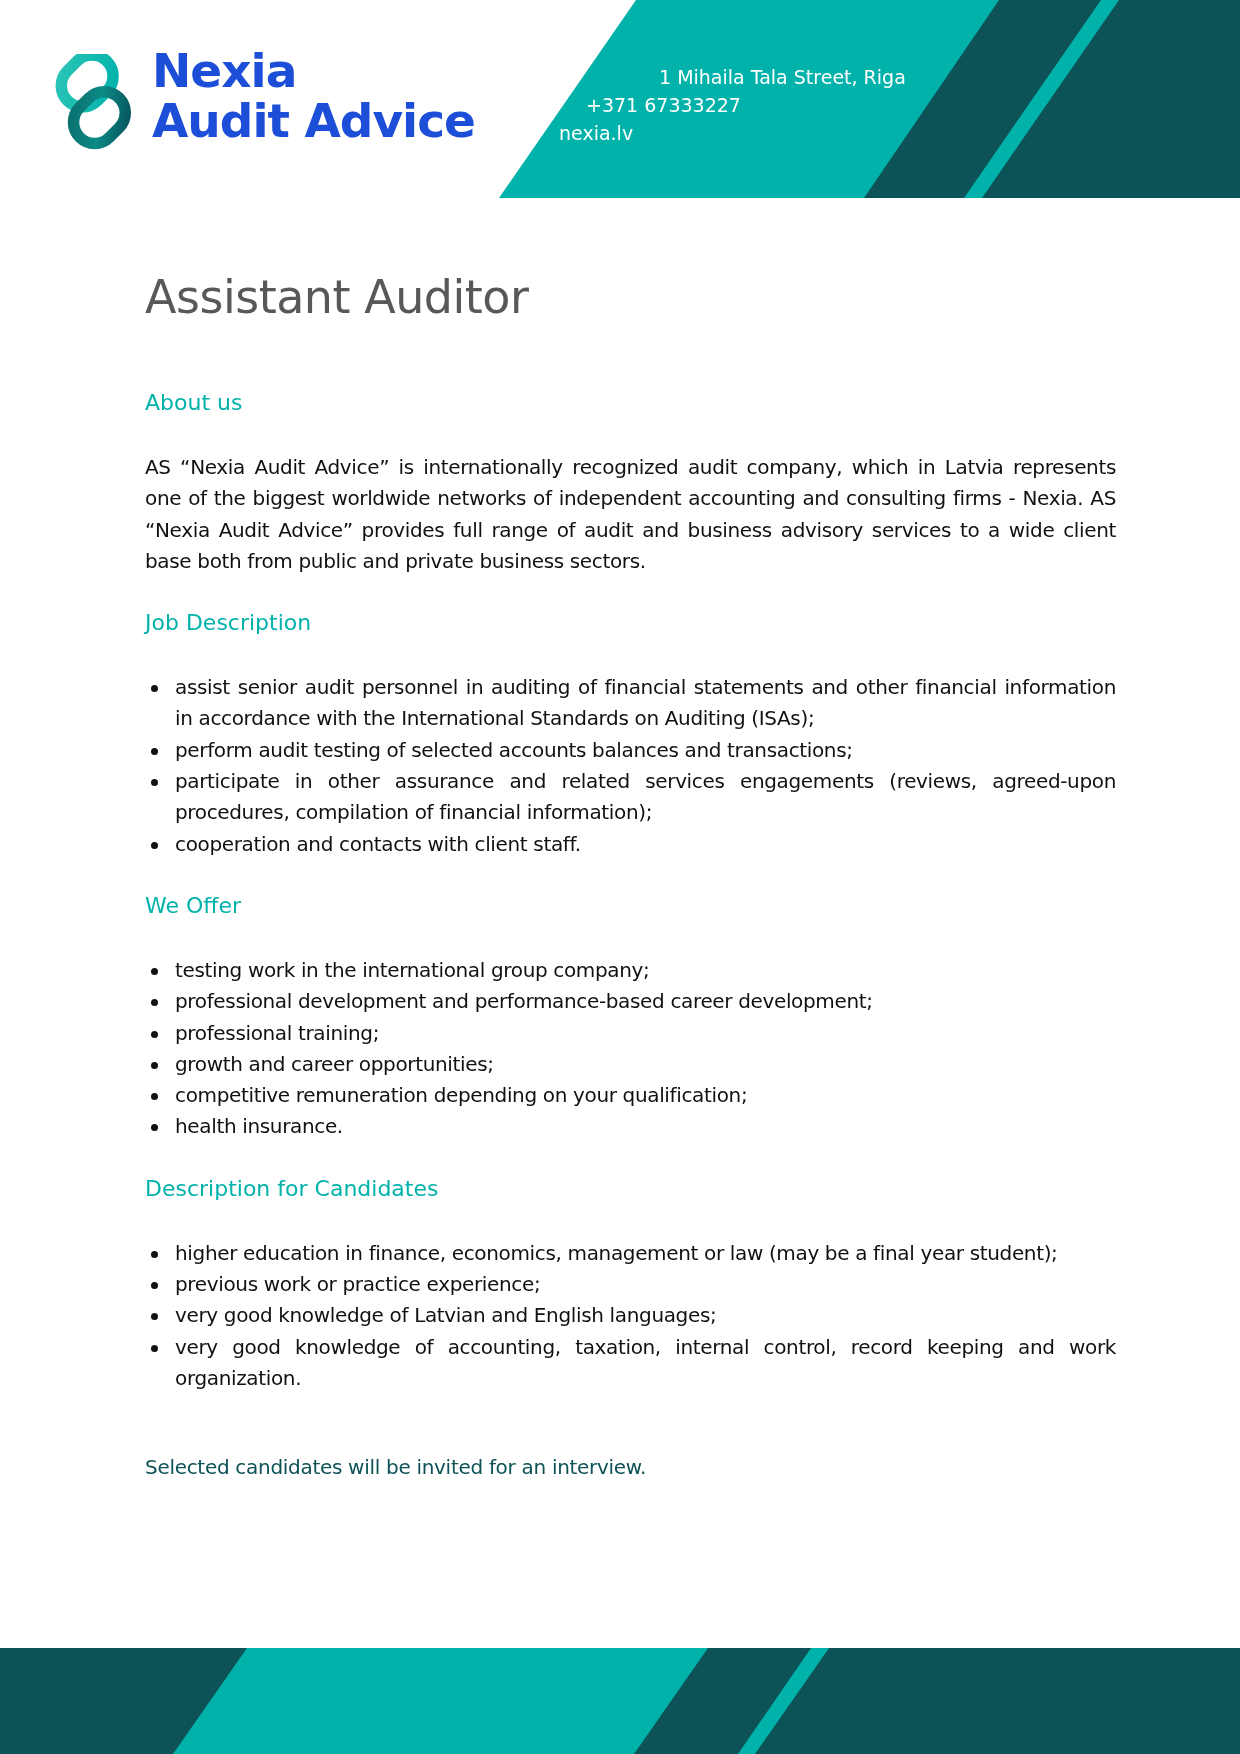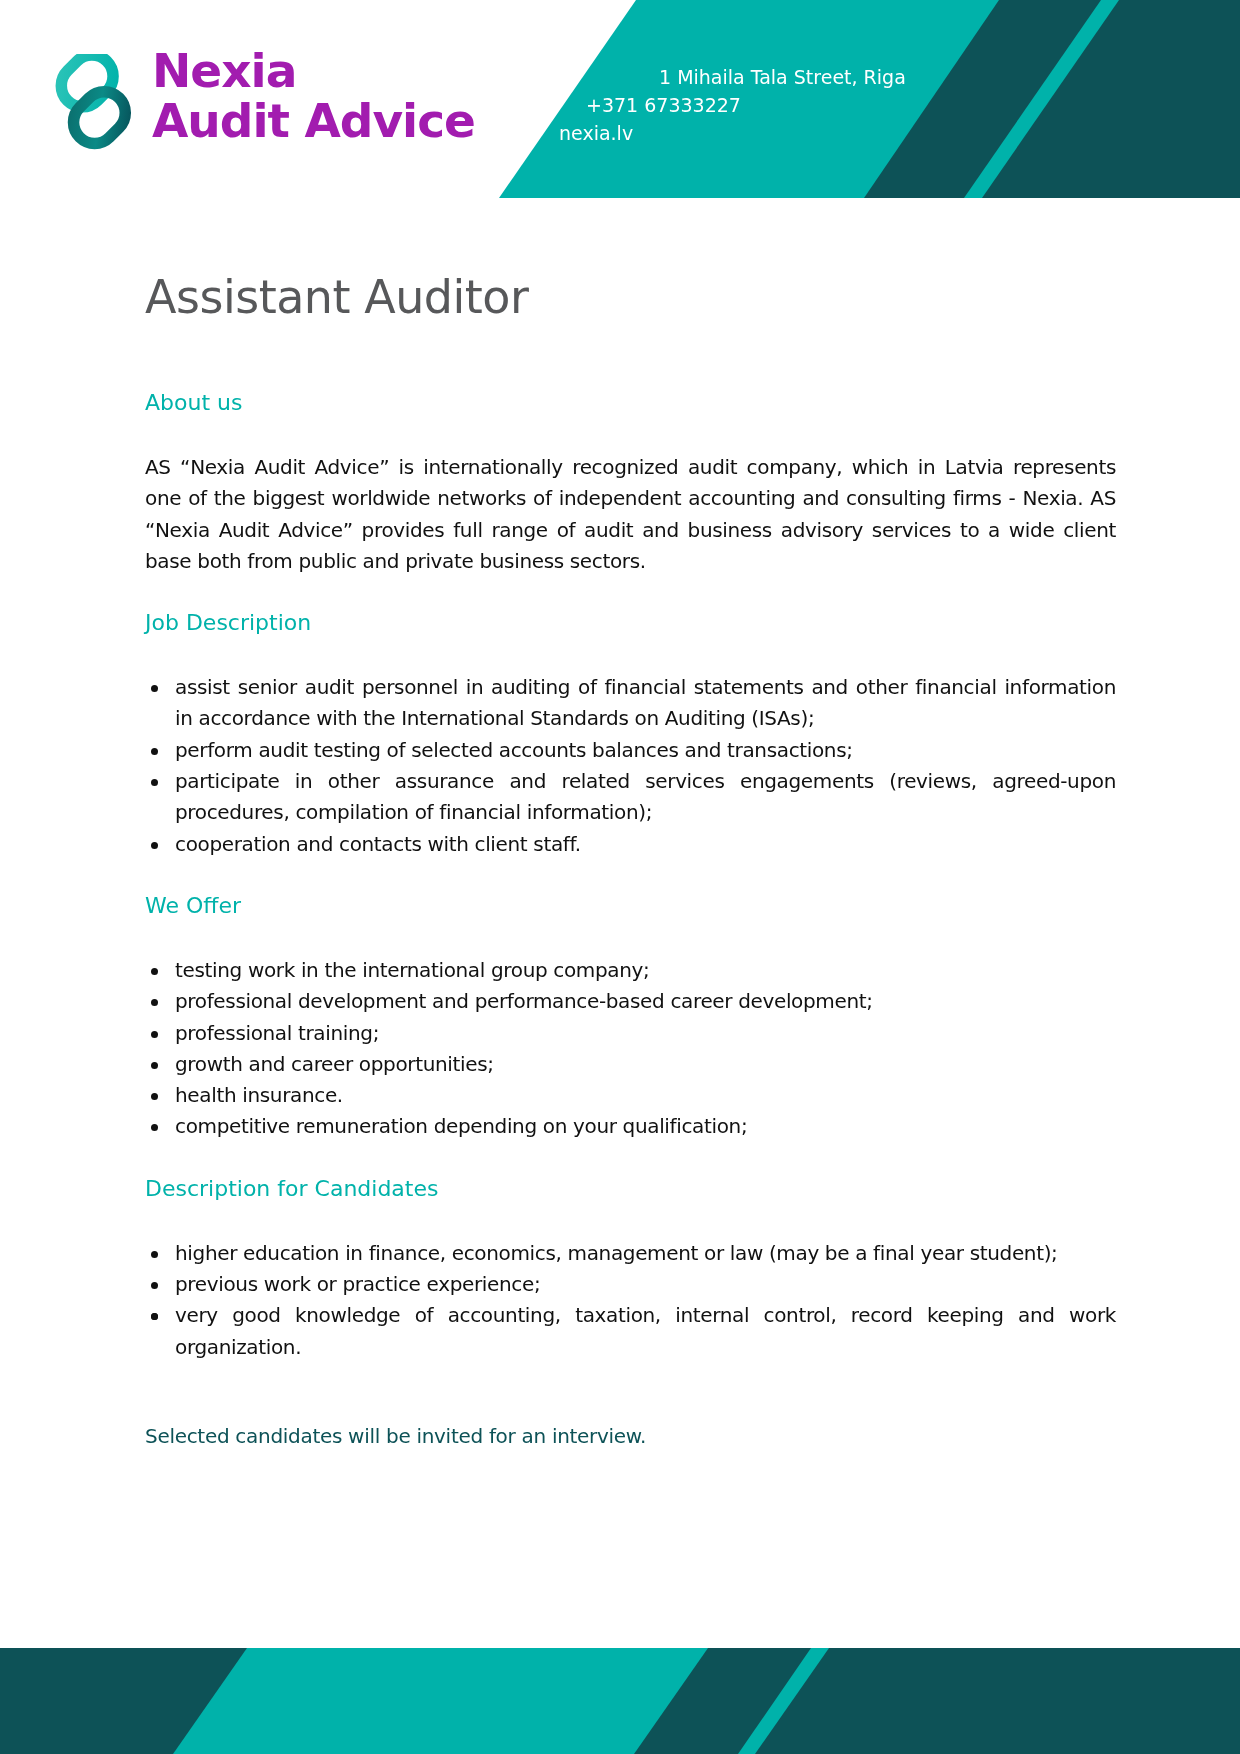--- a/index.html
+++ b/index.html
@@ -9,21 +9,21 @@
     font-family: "DejaVu Sans", sans-serif;
   }
   .header-bg { position: absolute; left: 0; top: 0; width: 1240px; height: 198px; }
   .footer-bg { position: absolute; left: 0; top: 1648px; width: 1240px; height: 106px; }
 
   .logo { position: absolute; left: 48px; top: 52px; width: 420px; height: 100px; }
   .logo-mark { position: absolute; left: 0; top: 2px; width: 96px; height: 96px; }
   .logo-text {
     position: absolute; left: 104px; top: -6px;
     font-family: "DejaVu Sans", sans-serif; font-weight: bold;
-    color: #a21caf; font-size: 47px; line-height: 50px; letter-spacing: -1px;
+    color: #1d4ed8; font-size: 47px; line-height: 50px; letter-spacing: -1px;
   }
   .logo-text div { white-space: nowrap; }
 
   .contact {
     position: absolute; left: 0; top: 0;
     color: #ffffff; font-family: "DejaVu Sans", sans-serif;
     font-size: 19px; line-height: 28px; white-space: nowrap;
   }
   .contact .addr { position: absolute; left: 659px; top: 63px; }
   .contact .phone { position: absolute; left: 586px; top: 91px; }
@@ -114,31 +114,31 @@
   </ul>
 
   <div style="height: 31px;"></div>
   <h2 class="section">We Offer</h2>
   <div style="height: 34px;"></div>
   <ul class="bullets">
     <li><span class="dot"></span><span>testing work in the international group company;</span></li>
     <li><span class="dot"></span><span>professional development and performance-based career development;</span></li>
     <li><span class="dot"></span><span>professional training;</span></li>
     <li><span class="dot"></span><span>growth and career opportunities;</span></li>
+    <li><span class="dot"></span><span>competitive remuneration depending on your qualification;</span></li>
     <li><span class="dot"></span><span>health insurance.</span></li>
-    <li><span class="dot"></span><span>competitive remuneration depending on your qualification;</span></li>
   </ul>
 
   <div style="height: 31px;"></div>
   <h2 class="section">Description for Candidates</h2>
   <div style="height: 34px;"></div>
   <ul class="bullets">
     <li><span class="dot"></span><span>higher education in finance, economics, management or law (may be a final year student);</span></li>
     <li><span class="dot"></span><span>previous work or practice experience;</span></li>
-    <li><span class="dot"></span></li>
+    <li><span class="dot"></span><span>very good knowledge of Latvian and English languages;</span></li>
     <li><span class="dot"></span><span>very good knowledge of accounting, taxation, internal control, record keeping and work organization.</span></li>
   </ul>
 
   <div style="height: 58px;"></div>
   <div class="closing">
     <div>Selected candidates will be invited for an interview.</div>
   </div>
 </div>
 
 <svg class="footer-bg" viewBox="0 0 1240 106" preserveAspectRatio="none">

